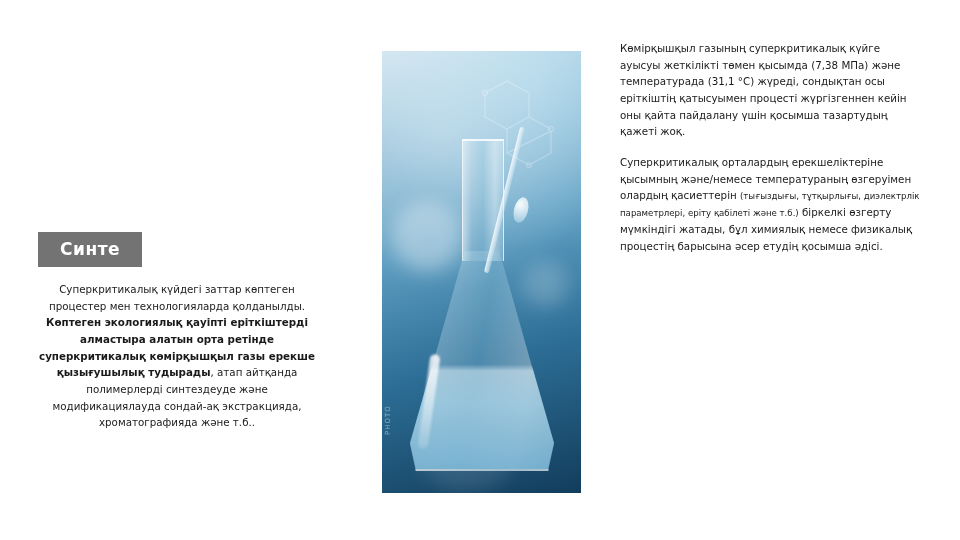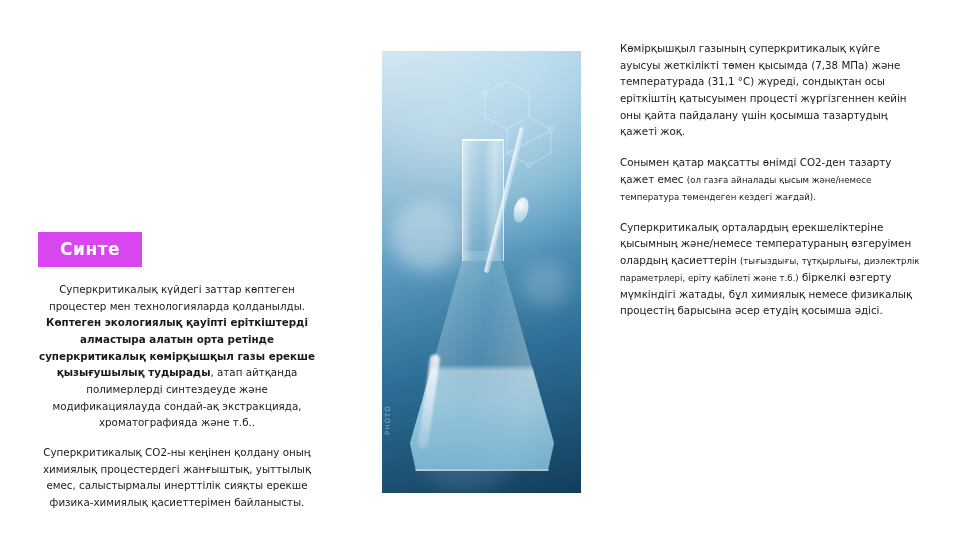--- a/index.html
+++ b/index.html
@@ -23,21 +23,21 @@
 
   
   .left-col {
     position: absolute;
     left: 38px;
     top: 232px;
     width: 278px;
   }
   .title-badge {
     display: inline-block;
-    background: #d946ef;
+    background: #737373;
     color: #ffffff;
     font-size: 17px;
     font-weight: bold;
     letter-spacing: 0.5px;
     padding: 7px 22px 8px 22px;
     margin-bottom: 14px;
     font-family: "DejaVu Sans", sans-serif;
   }
   .body-text {
     font-size: 10.3px;
@@ -209,23 +209,20 @@
 <body>
 
 <div class="slide">
 
   <div class="left-col">
     <div class="title-badge">Синте</div>
     <div class="body-text">
       <p>
         <span>Суперкритикалық күйдегі заттар көптеген процестер мен технологияларда қолданылды. </span><b>Көптеген экологиялық қауіпті еріткіштерді алмастыра алатын орта ретінде суперкритикалық көмірқышқыл газы ерекше қызығушылық тудырады</b><span>, атап айтқанда полимерлерді синтездеуде және модификациялауда сондай-ақ экстракцияда, хроматографияда және т.б..</span>
       </p>
-      <p>
-        <span>Суперкритикалық СО2-ны кеңінен қолдану оның химиялық процестердегі жанғыштық, уыттылық емес, салыстырмалы инерттілік сияқты ерекше физика-химиялық қасиеттерімен байланысты.</span>
-      </p>
     </div>
   </div>
 
   <div class="image-frame">
     <div class="img-bg"></div>
 
     <svg class="img-structure" viewBox="0 0 120 110">
       <g stroke="#ffffff" stroke-width="1.2" fill="none" opacity="0.8">
         <polygon points="30,20 52,8 74,20 74,44 52,56 30,44"></polygon>
         <line x1="74" y1="44" x2="96" y2="56"></line>
@@ -251,20 +248,17 @@
     </div>
 
     <div class="img-watermark">PHOTO</div>
   </div>
 
   <div class="right-col">
     <p>
       <span>Көмірқышқыл газының суперкритикалық күйге ауысуы жеткілікті төмен қысымда (7,38 МПа) және температурада (31,1 °C) жүреді, сондықтан осы еріткіштің қатысуымен процесті жүргізгеннен кейін оны қайта пайдалану үшін қосымша тазартудың қажеті жоқ.</span>
     </p>
     <p>
-      <span>Сонымен қатар мақсатты өнімді СО2-ден тазарту қажет емес </span><span class="small-note">(ол газға айналады қысым және/немесе температура төмендеген кездегі жағдай).</span>
-    </p>
-    <p>
       <span>Суперкритикалық орталардың ерекшеліктеріне қысымның және/немесе температураның өзгеруімен олардың қасиеттерін </span><span class="small-note">(тығыздығы, тұтқырлығы, диэлектрлік параметрлері, еріту қабілеті және т.б.)</span><span> біркелкі өзгерту мүмкіндігі жатады, бұл химиялық немесе физикалық процестің барысына әсер етудің қосымша әдісі.</span>
     </p>
   </div>
 
 </div>
 
 </body></html>

